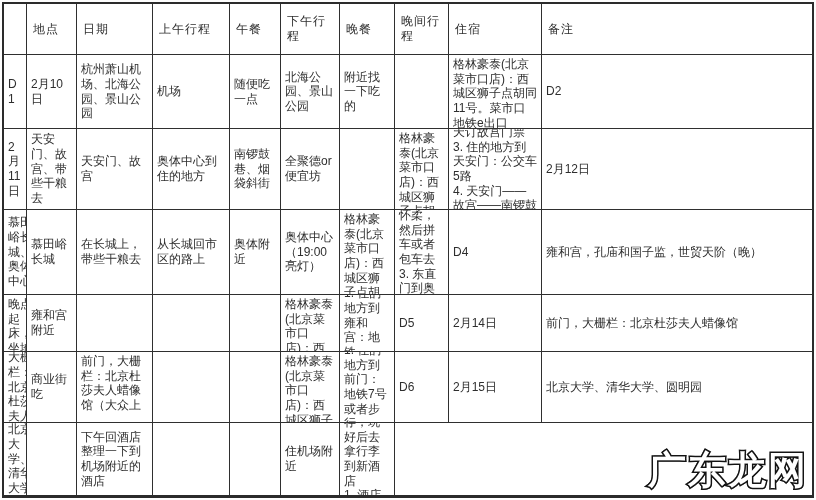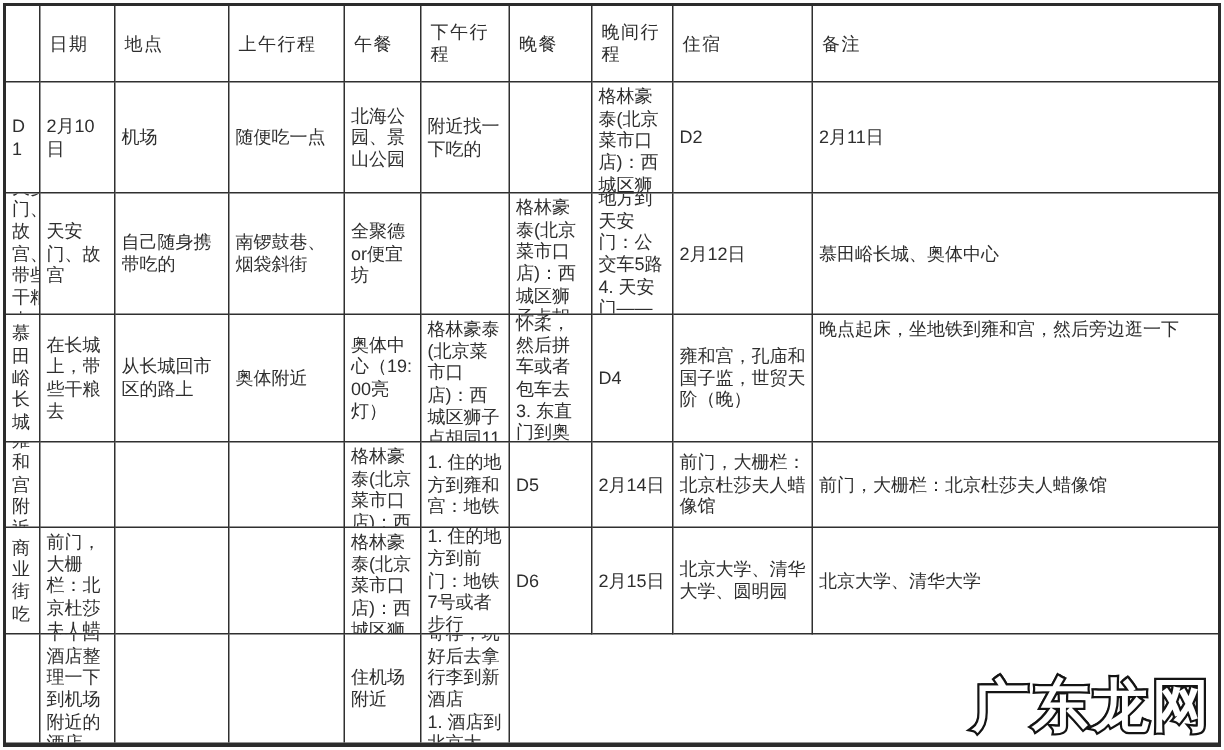--- a/index.html
+++ b/index.html
@@ -49,44 +49,45 @@
     pointer-events: none;
   }
 </style>
 </head>
 <body>
 
 <div class="page">
   <div class="itable">
 
     <div class="cell h"></div>
+    <div class="cell h">地点</div>
     <div class="cell h">日期</div>
-    <div class="cell h">地点</div>
     <div class="cell h">上午行程</div>
     <div class="cell h">午餐</div>
     <div class="cell h">下午行程</div>
     <div class="cell h">晚餐</div>
     <div class="cell h">晚间行程</div>
     <div class="cell h">住宿</div>
     <div class="cell h">备注</div>
 
     <div class="cell">D1</div>
     <div class="cell">2月10日</div>
+    <div class="cell">杭州萧山机场、北海公园、景山公园</div>
     <div class="cell">机场</div>
     <div class="cell">随便吃一点</div>
     <div class="cell">北海公园、景山公园</div>
     <div class="cell">附近找一下吃的</div>
     <div class="cell"></div>
     <div class="cell ts">格林豪泰(北京菜市口店)：西城区狮子点胡同11号。菜市口地铁e出口</div>
 
     <div class="cell">D2</div>
     <div class="cell">2月11日</div>
     <div class="cell">天安门、故宫、带些干粮去</div>
     <div class="cell">天安门、故宫</div>
-    <div class="cell">自己随身携带吃的</div>
+    <div class="cell">奥体中心到住的地方</div>
     <div class="cell">南锣鼓巷、烟袋斜街</div>
     <div class="cell">全聚德or便宜坊</div>
     <div class="cell"></div>
     <div class="cell ts">格林豪泰(北京菜市口店)：西城区狮子点胡同11号。菜市口地铁e出口</div>
     <div class="cell">1. 看升旗
 2. 网上提前两天订故宫门票
 3. 住的地方到天安门：公交车5路
 4. 天安门——故宫——南锣鼓巷-烟袋斜街：一路走过去</div>
 
     <div class="cell">2月12日</div>

